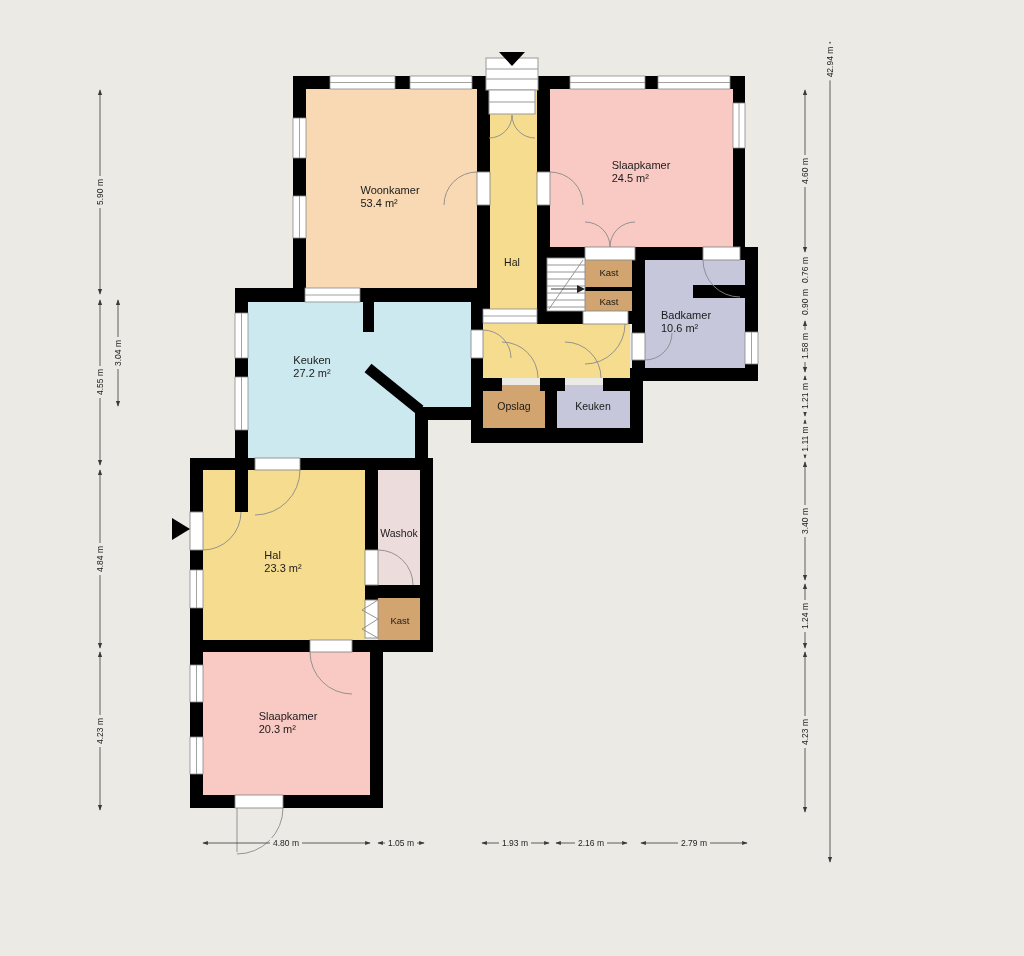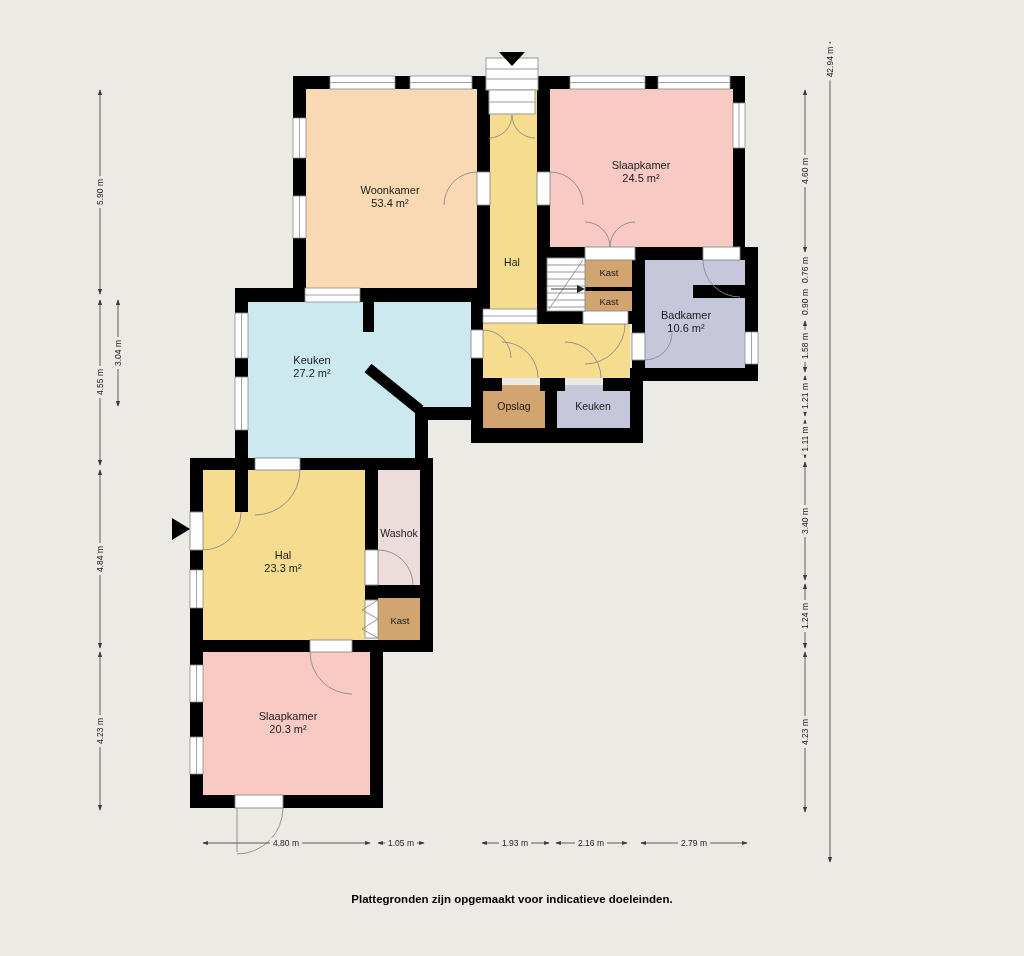--- a/index.html
+++ b/index.html
@@ -1,19 +1,19 @@
 <!DOCTYPE html>
 <html style="--c-background: #ECEAE5; --c-wall: #000000; --c-woonkamer: #F8D9B3; --c-slaapkamer: #F9C9C4; --c-hal: #F6DC8E; --c-keuken: #CDE9F0; --c-badkamer: #C6C7DB; --c-kast: #D2A46F; --c-washok: #EDDCDC; --c-window: #FFFFFF; --c-dim_line: #3A3A3A; --c-text: #1A1A1A;"><head>
 <meta charset="utf-8">
 <style>
   html,body{margin:0;padding:0;}
   body{font-family:"Liberation Sans",sans-serif;background:#dcdcdc;}
   .canvas{position:relative;width:1024px;height:956px;background:var(--c-background,#eceae5);overflow:hidden;}
   svg{position:absolute;left:0;top:0;}
-  .lbl{position:absolute;transform:translate(-50%,-50%);text-align:center;
+  .lbl{position:absolute;transform:translate(-50%,-50%);text-align:left;
        color:var(--c-text,#1a1a1a);font-size:11px;line-height:13px;white-space:nowrap;}
   .lbl.small{font-size:10.5px;}
   .lbl.tiny{font-size:9.5px;}
   .dim{position:absolute;transform:translate(-50%,-50%);font-size:8.5px;color:#222;
        background:var(--c-background,#eceae5);padding:0 3px;white-space:nowrap;}
   .dim.v{transform:translate(-50%,-50%) rotate(-90deg);}
   .disclaimer{position:absolute;left:0;top:892px;width:100%;text-align:center;
        font-weight:bold;font-size:11.5px;line-height:15px;color:#000;}
 </style>
 </head>
@@ -377,16 +377,15 @@
 <span class="dim v" style="left:805px;top:616px">1.24 m</span>
 <span class="dim v" style="left:805px;top:732px">4.23 m</span>
 
 <span class="dim" style="left:286px;top:843px">4.80 m</span>
 <span class="dim" style="left:401px;top:843px">1.05 m</span>
 <span class="dim" style="left:515px;top:843px">1.93 m</span>
 <span class="dim" style="left:591px;top:843px">2.16 m</span>
 <span class="dim" style="left:694px;top:843px">2.79 m</span>
 
 <div class="disclaimer">
-  <span style="display:block">Plattegronden zijn opgemaakt voor indicatieve doeleinden.</span>
 </div>
 
 </div>
 
 </body></html>

